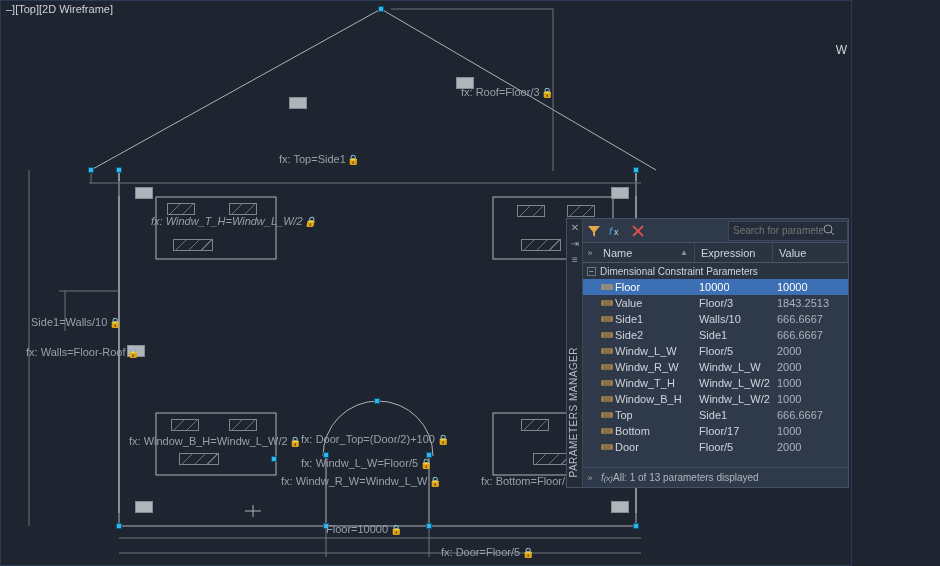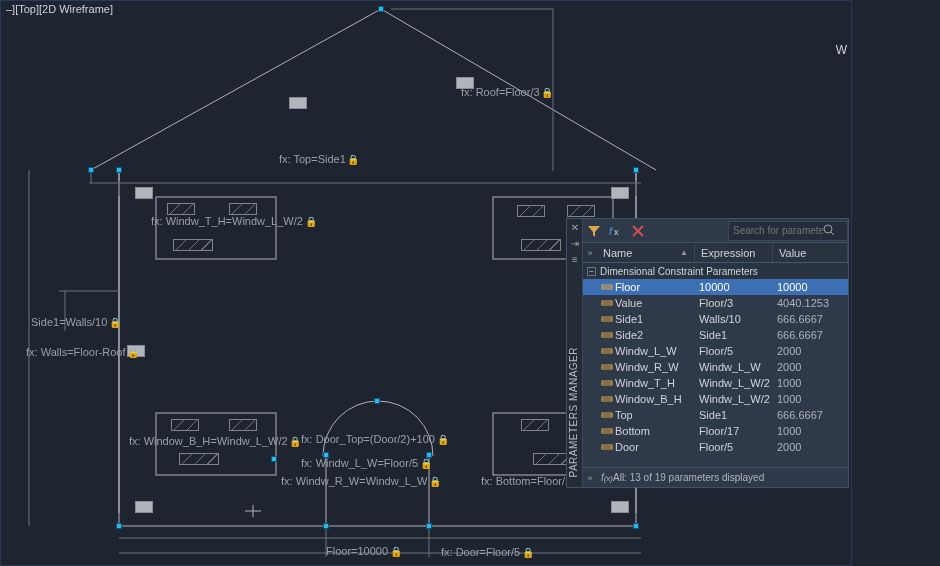--- a/index.html
+++ b/index.html
@@ -133,27 +133,27 @@
     <div class="node-box" style="left:610px;top:186px;"></div>
     <div class="node-box" style="left:134px;top:500px;"></div>
     <div class="node-box" style="left:610px;top:500px;"></div>
     <div class="node-box" style="left:126px;top:344px;"></div>
     <div class="node-box" style="left:640px;top:344px;"></div>
 
     <div class="dim-lbl" style="left:460px;top:85px;text-align:right;"><span>fx: Roof=Floor/3</span><span class="lock">🔒</span></div>
     <div class="dim-lbl" style="left:278px;top:152px;"><span>fx: Top=Side1</span><span class="lock">🔒</span></div>
     <div class="dim-lbl" style="left:30px;top:315px;"><span>Side1=Walls/10</span><span class="lock">🔒</span></div>
     <div class="dim-lbl" style="left:25px;top:345px;"><span>fx: Walls=Floor-Roof</span><span class="lock">🔒</span></div>
-    <div class="dim-lbl" style="left:150px;top:214px;"><span>fx: Windw_T_H=Windw_L_W/2</span><span class="lock">🔒</span></div>
+    <div class="dim-lbl" style="left:150px;top:214px;font-style:italic;"><span>fx: Windw_T_H=Windw_L_W/2</span><span class="lock">🔒</span></div>
     <div class="dim-lbl" style="left:128px;top:434px;"><span>fx: Window_B_H=Windw_L_W/2</span><span class="lock">🔒</span></div>
     <div class="dim-lbl" style="left:300px;top:432px;"><span>fx: Door_Top=(Door/2)+100</span><span class="lock">🔒</span></div>
     <div class="dim-lbl" style="left:300px;top:456px;"><span>fx: Windw_L_W=Floor/5</span><span class="lock">🔒</span></div>
     <div class="dim-lbl" style="left:280px;top:474px;"><span>fx: Windw_R_W=Windw_L_W</span><span class="lock">🔒</span></div>
     <div class="dim-lbl" style="left:480px;top:474px;"><span>fx: Bottom=Floor/10</span><span class="lock">🔒</span></div>
-    <div class="dim-lbl" style="left:325px;top:544px;"><span>Floor=10000</span><span class="lock">🔒</span></div>
+    <div class="dim-lbl" style="left:325px;top:522px;"><span>Floor=10000</span><span class="lock">🔒</span></div>
     <div class="dim-lbl" style="left:440px;top:545px;"><span>fx: Door=Floor/5</span><span class="lock">🔒</span></div>
 
   </div>
 
   <div class="panel">
     <div class="panel-sidebar">
       <div class="sbtn">✕</div>
       <div class="sbtn">⇥</div>
       <div class="sbtn">≡</div>
       <div class="panel-title-rot">PARAMETERS MANAGER</div>
@@ -223,21 +223,21 @@
             <div class="cell-name">
               <span class="icon">
                 <svg width="12" height="12">
                   <rect x="1" y="4" width="10" height="4" fill="none" stroke="#e0a64a"></rect>
                   <line x1="1" y1="6" x2="11" y2="6" stroke="#e0a64a"></line>
                 </svg>
               </span>
               <span>Value</span>
             </div>
             <div class="cell-expr">Floor/3</div>
-            <div class="cell-val">4040.1253</div>
+            <div class="cell-val">1843.2513</div>
           </div>
           <div class="row">
             <div class="chev"></div>
             <div class="cell-name">
               <span class="icon">
                 <svg width="12" height="12">
                   <rect x="1" y="4" width="10" height="4" fill="none" stroke="#e0a64a"></rect>
                   <line x1="1" y1="6" x2="11" y2="6" stroke="#e0a64a"></line>
                 </svg>
               </span>
@@ -356,17 +356,17 @@
               <span>Door</span>
             </div>
             <div class="cell-expr">Floor/5</div>
             <div class="cell-val">2000</div>
           </div>
         </div>
 
       <div class="footer">
         <div class="chev" style="color:#9aa0a8;">»</div>
         <div class="fx">f<span style="font-size:8px;">(x)</span></div>
-        <span>All: 13 of 19 parameters displayed</span>
+        <span>All: 1 of 13 parameters displayed</span>
       </div>
     </div>
   </div>
 </div>
 
 </body></html>

